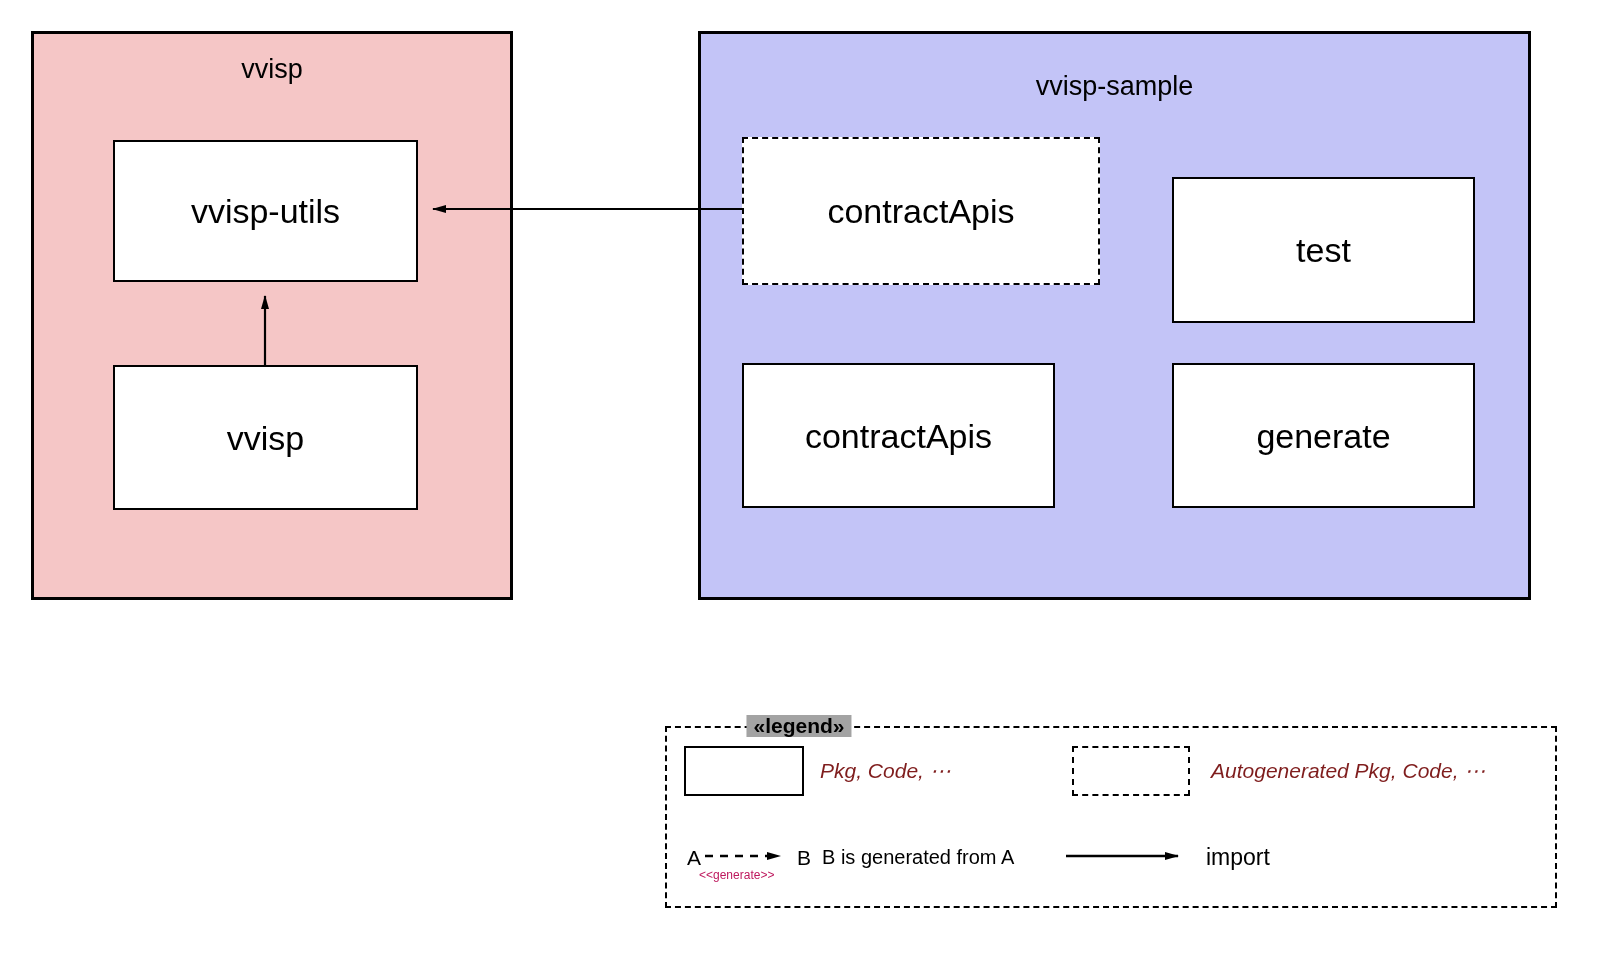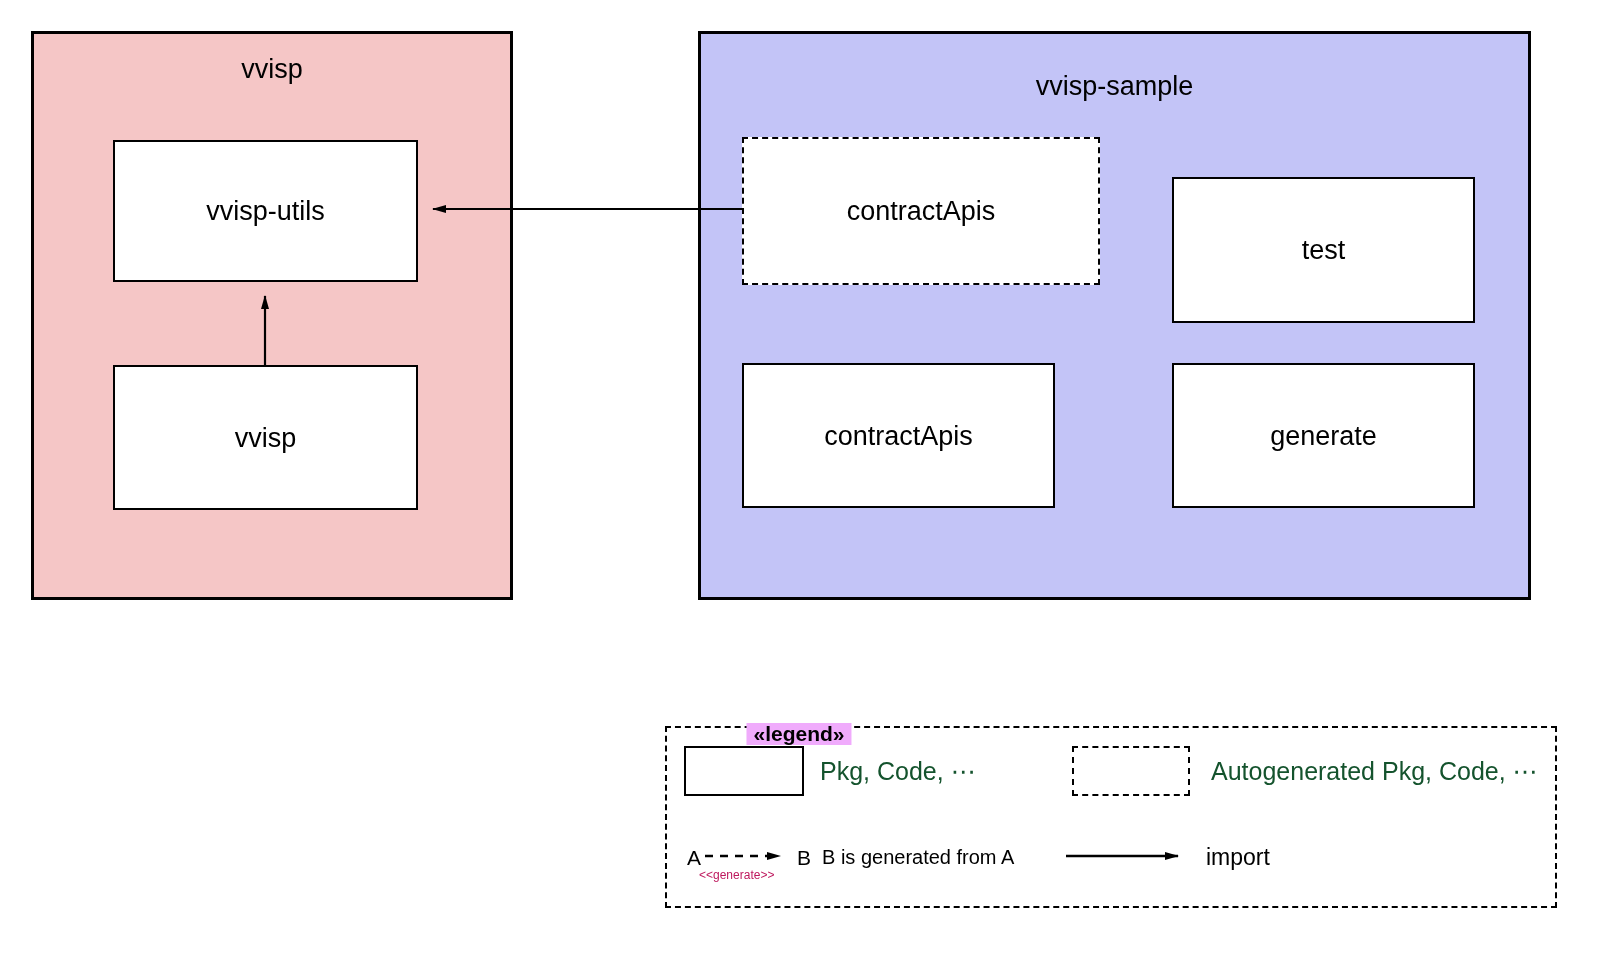--- a/index.html
+++ b/index.html
@@ -63,21 +63,21 @@
     border: 2px solid #000000;
     box-sizing: border-box;
     display: flex;
     align-items: center;
     justify-content: center;
   }
   .node.dashed {
     border: 2px dashed #000000;
   }
   .node-label {
-    font-size: 27px;
+    font-size: 34px;
     line-height: 32px;
     color: #000000;
     white-space: nowrap;
   }
 
   #node-vvisp-utils { left: 113px; top: 140px; width: 305px; height: 142px; }
   #node-vvisp       { left: 113px; top: 365px; width: 305px; height: 145px; }
   #node-contract-apis { left: 742px; top: 137px; width: 358px; height: 148px; text-align: right; }
   #node-test          { left: 1172px; top: 137px; width: 303px; height: 146px; margin-top: 40px; }
   #node-configuration { left: 742px; top: 363px; width: 313px; height: 145px; }
@@ -101,28 +101,27 @@
     height: 182px;
     border: 2px dashed #000000;
     box-sizing: border-box;
     background: transparent;
   }
   #legend-title {
     position: absolute;
     left: 50%;
     top: 726px;
     transform: translate(-50%, -50%);
-    background: #f0abfc;
+    background: #a3a3a3;
     padding: 0 7px;
     font-size: 21px;
     font-weight: bold;
     line-height: 22px;
     white-space: nowrap;
     color: #000000;
-    margin-top: 8px;
   }
 
   .legend-swatch {
     position: absolute;
     background: #ffffff;
     box-sizing: border-box;
   }
   #legend-swatch-solid {
     left: 684px;
     top: 746px;
@@ -132,24 +131,25 @@
   }
   #legend-swatch-dashed {
     left: 1072px;
     top: 746px;
     width: 118px;
     height: 50px;
     border: 2px dashed #000000;
   }
   .legend-text {
     position: absolute;
-    font-size: 25px;
+    font-size: 21px;
     line-height: 28px;
     white-space: nowrap;
-    color: #14532d;
+    color: #7f1d1d;
+    font-style: italic;
   }
   #legend-label-solid  { left: 820px;  top: 757px; }
   #legend-label-dashed { left: 1211px; top: 757px; }
 
   #legend-generate-stereotype {
     position: absolute;
     left: 699px;
     top: 867px;
     font-size: 12px;
     line-height: 16px;

